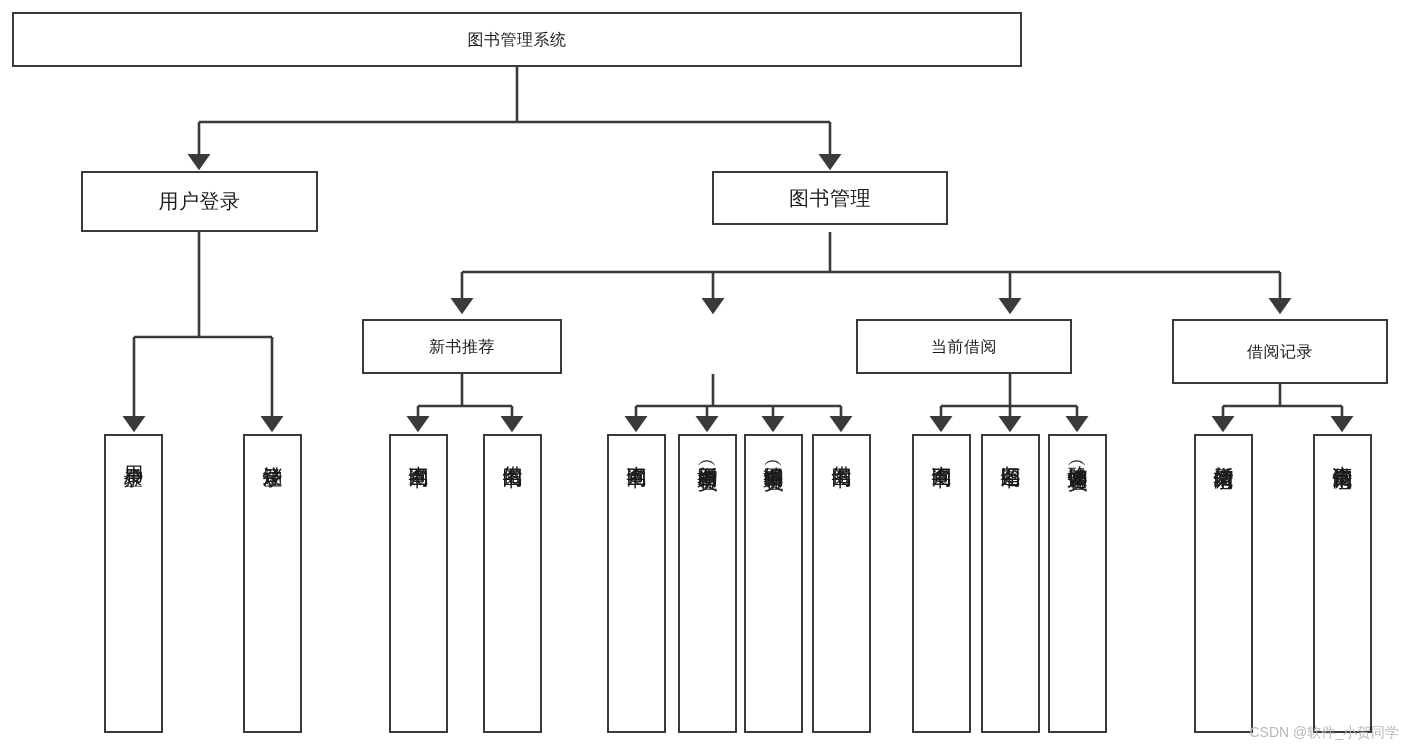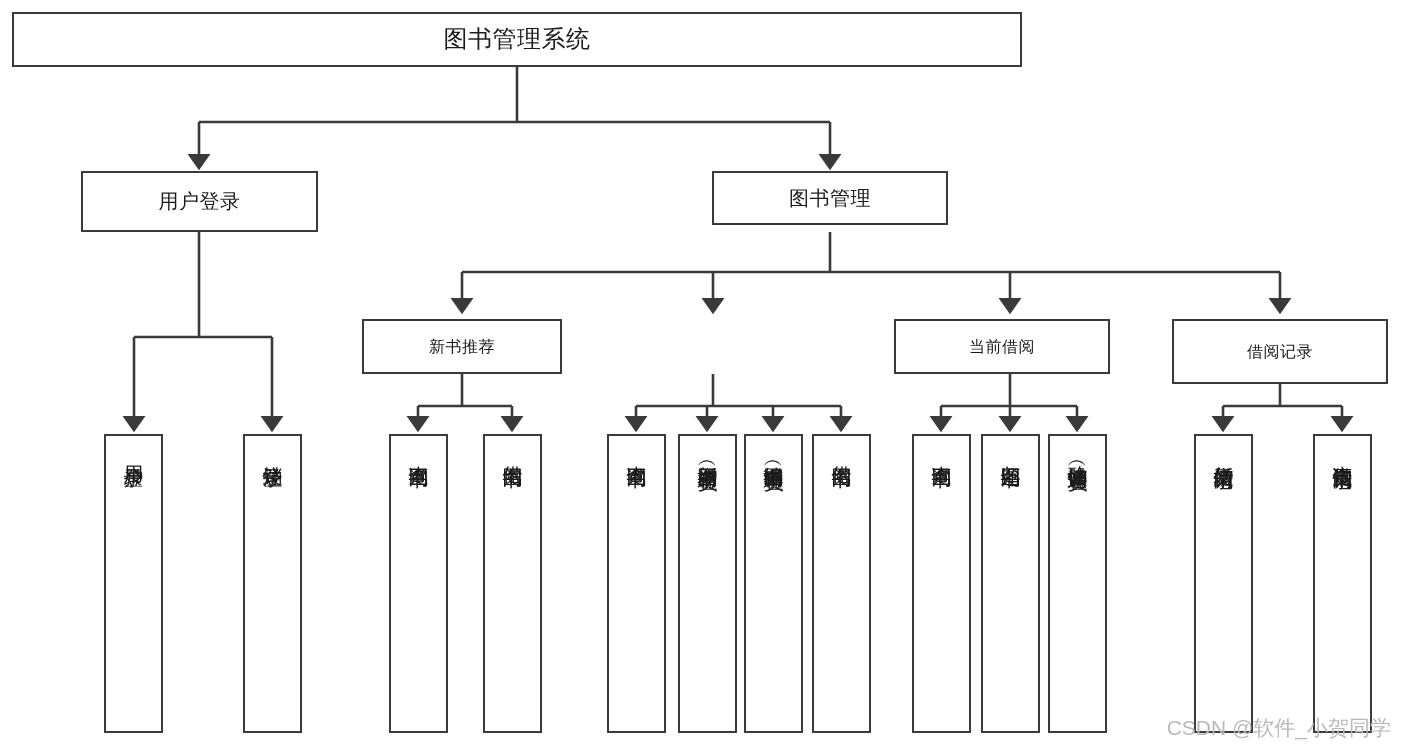--- a/index.html
+++ b/index.html
@@ -23,43 +23,43 @@
     justify-content:center;
     color:#1b1b1b;
     z-index:2;
   }
   .node .lbl{
     display:block;
     text-align:center;
     line-height:1.12;
     letter-spacing:0.5px;
   }
-  .root{font-size:24px;}
+  .root{font-size:16px;}
   .lvl2{font-size:20px;}
   .lvl3{font-size:16px;}
 
   .leaf{
     padding:14px 2px 2px 2px;
     align-items:flex-start;
     justify-content:center;
   }
   .leaf .lbl{
     writing-mode:vertical-rl;
     text-orientation:upright;
     font-size:20px;
     line-height:1.26;
     letter-spacing:1px;
     white-space:nowrap;
   }
 
   .watermark{
     position:absolute;
-    right:14px;
+    right:6px;
     bottom:5px;
-    font-size:21px;
+    font-size:14px;
     color:#b9b9b9;
     z-index:5;
     white-space:nowrap;
   }
 </style>
 </head>
 <body>
 
 <div id="canvas">
 
@@ -120,21 +120,21 @@
   <div class="node lvl2" style="left:81px;top:171px;width:237px;height:61px;">
     <span class="lbl">用户登录</span>
   </div>
   <div class="node lvl2" style="left:712px;top:171px;width:236px;height:54px;">
     <span class="lbl">图书管理</span>
   </div>
 
   <div class="node lvl3" style="left:362px;top:319px;width:200px;height:55px;">
     <span class="lbl">新书推荐</span>
   </div>
-  <div class="node lvl3" style="left:894px;top:319px;width:216px;height:55px;">
+  <div class="node lvl3" style="left:856px;top:319px;width:216px;height:55px;">
     <span class="lbl">当前借阅</span>
   </div>
   <div class="node lvl3" style="left:1172px;top:319px;width:216px;height:65px;">
     <span class="lbl">借阅记录</span>
   </div>
 
   <div class="node leaf" style="left:104px;top:434px;width:59px;height:299px;">
     <span class="lbl">用户登录</span>
   </div>
   <div class="node leaf" style="left:243px;top:434px;width:59px;height:299px;">

